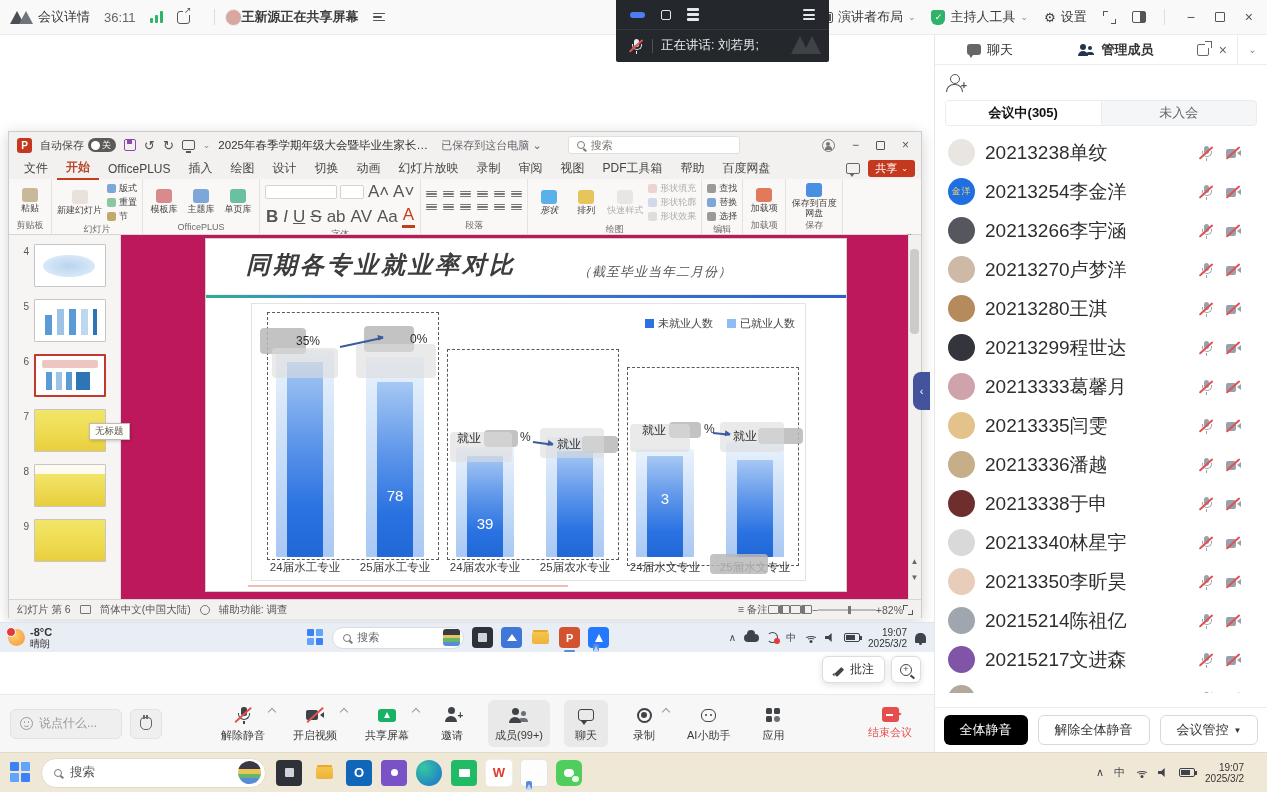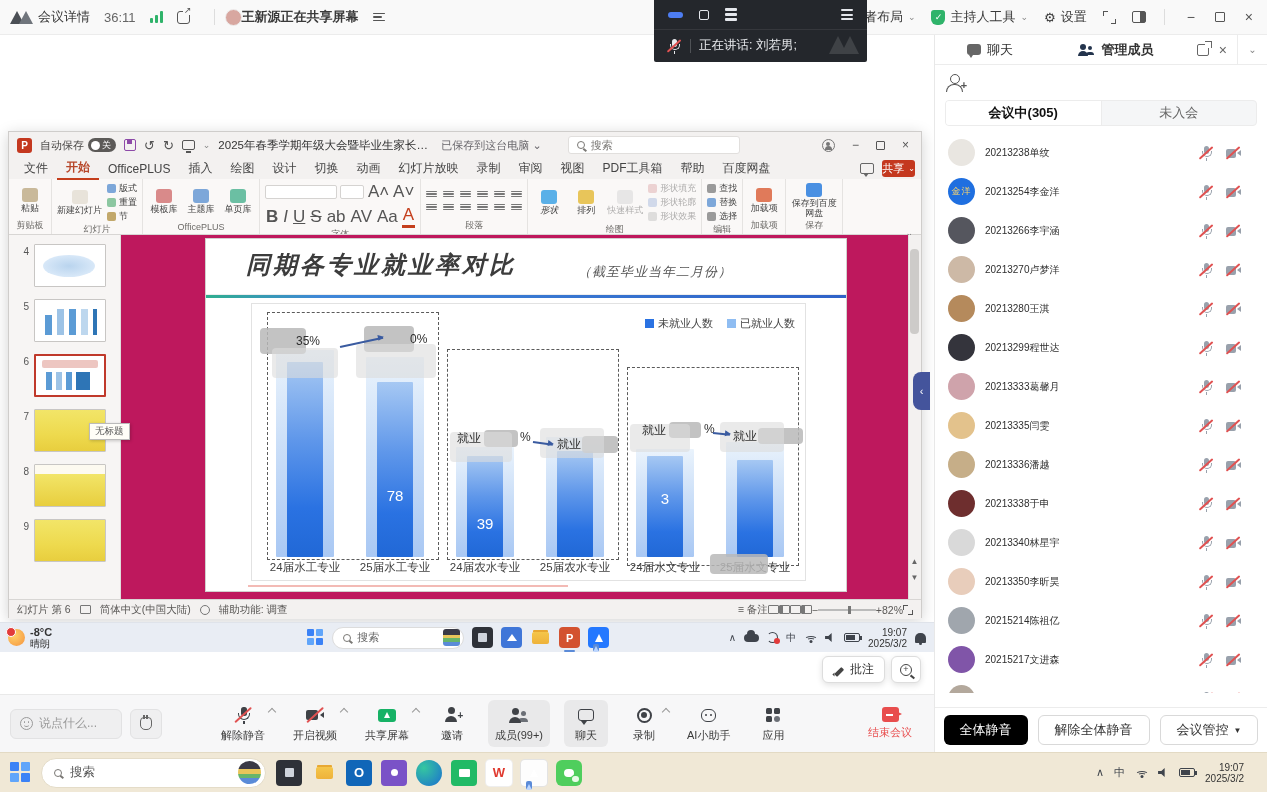--- a/index.html
+++ b/index.html
@@ -29,21 +29,21 @@
 .shield{width:14px;height:15px;background:#2fb36a;border-radius:3px 3px 6px 6px;color:#fff;font-size:9px;display:flex;align-items:center;justify-content:center}
 .gear{font-family:"DejaVu Sans",sans-serif}
 .fsic{width:13px;height:13px;position:relative}
 .fsic::before,.fsic::after{content:"";position:absolute;width:4px;height:4px;border:1.5px solid #555}
 .fsic::before{left:0;top:0;border-right:none;border-bottom:none}
 .fsic::after{right:0;bottom:0;border-left:none;border-top:none}
 .halfsq{width:14px;height:12px;border:1.5px solid #555;border-radius:2px;background:linear-gradient(90deg,transparent 55%,#555 55%)}
 .winbtn{font-size:14px;color:#555;padding:0 4px}
 .restoreic{width:10px;height:10px;border:1.2px solid #555;border-radius:1px;position:relative}
 
-#overlay{position:absolute;left:654px;top:0;width:213px;height:62px;background:#24272c;z-index:9;border-radius:0 0 2px 2px}
+#overlay{position:absolute;left:616px;top:0;width:213px;height:62px;background:#24272c;z-index:9;border-radius:0 0 2px 2px}
 #overlay .row1{height:30px;display:flex;align-items:center;gap:16px;padding:0 14px;border-bottom:1px solid rgba(255,255,255,.08)}
 .minpill{width:15px;height:6px;border-radius:3px;background:#4d7df2}
 .sqic{width:10px;height:10px;border:1.6px solid #e4e7ec;border-radius:2px}
 .hamb{display:flex;flex-direction:column;gap:2.5px}
 .hamb i{width:12px;height:2.5px;background:#e4e7ec;border-radius:1px}
 .collapseic{margin-left:auto;display:flex;flex-direction:column;gap:2.5px;position:relative}
 .collapseic i{width:12px;height:2px;background:#e4e7ec;border-radius:1px}
 #overlay .row2{height:31px;display:flex;align-items:center;gap:8px;padding:0 12px;color:#e8eaed;font-size:12.5px;position:relative;overflow:hidden}
 .ovdiv{width:1px;height:14px;background:rgba(255,255,255,.2)}
 .ovlogo{position:absolute;right:8px;top:4px;width:30px;height:20px;opacity:.12}
@@ -87,21 +87,21 @@
 #ppt-tb-right{margin-left:auto;display:flex;align-items:center;gap:13px;color:#555}
 .personic{width:13px;height:13px;border:1.4px solid #777;border-radius:50%;position:relative}
 .personic::before{content:"";position:absolute;left:3.5px;top:2px;width:4px;height:4px;border-radius:50%;background:#777}
 .personic::after{content:"";position:absolute;left:2px;top:6.5px;width:7px;height:4px;border-radius:4px 4px 0 0;background:#777}
 #ppt-menubar{height:21px;display:flex;align-items:center;padding-left:6px;font-size:12px;color:#444;background:#f3f1f0;position:relative}
 .mtab{padding:2px 9px;cursor:default;white-space:nowrap}
 .mtab.active{color:#b7472a;font-weight:bold;border-bottom:2.5px solid #c43e1c}
 #menubar-right{position:absolute;right:6px;top:0;height:21px;display:flex;align-items:center;gap:8px}
 .commentic{width:14px;height:11px;border:1.4px solid #666;border-radius:2px;position:relative}
 .commentic::after{content:"";position:absolute;left:2px;bottom:-4px;border-left:3px solid transparent;border-right:3px solid transparent;border-top:4px solid #666}
-#sharebtn{height:17px;background:#c4381f;color:#fff;border-radius:3px;font-size:11px;display:flex;align-items:center;gap:4px;padding:0 0}
+#sharebtn{height:17px;background:#c4381f;color:#fff;border-radius:3px;font-size:11px;display:flex;align-items:center;gap:4px;padding:0 7px}
 
 #ribbon{height:56px;background:#faf8f7;border-bottom:1px solid #d8d6d4;display:flex;overflow:hidden}
 .rgrp{display:flex;flex-direction:column;border-right:1px solid #e5e3e1;padding:3px 5px 0;flex:none}
 .rgrp-items{flex:1;display:flex;align-items:center;gap:5px}
 .rgrp-name{text-align:center;font-size:9px;color:#6d6b68;padding:0 2px 2px}
 .ritem-big{display:flex;flex-direction:column;align-items:center;gap:2px;font-size:9px;color:#444;min-width:32px}
 .ritem-big .ricon{width:16px;height:14px;border-radius:3px}
 .rcol{display:flex;flex-direction:column;gap:1px}
 .ritem-small{display:flex;align-items:center;gap:3px;font-size:9px;color:#444}
 .ritem-small .ricon-s{width:9px;height:9px;border-radius:2px;flex:none}
@@ -271,21 +271,21 @@
 .addperson{width:20px;height:18px;position:relative}
 .addperson::before{content:"";position:absolute;left:5px;top:0;width:8px;height:8px;border:1.5px solid #555;border-radius:50%}
 .addperson::after{content:"";position:absolute;left:1px;bottom:0;width:15px;height:7px;border:1.5px solid #555;border-bottom:none;border-radius:8px 8px 0 0}
 .addperson i{position:absolute;right:-2px;bottom:3px;font-size:11px;color:#555;font-weight:bold;background:#fff;line-height:8px}
 #rp-seg{margin:0 10px;height:26px;background:#f5f6f7;border:1px solid #ececec;border-radius:4px;display:flex;font-size:13px;overflow:hidden}
 .seg{flex:1;display:flex;align-items:center;justify-content:center;color:#666}
 .seg.active{background:#fff;color:#111;font-weight:bold;border-right:1px solid #ececec}
 #rp-list{margin-top:7px;height:560px;overflow:hidden}
 .m-row{height:39px;display:flex;align-items:center;gap:10px;padding:0 26px 0 13px}
 .m-av{width:27px;height:27px;border-radius:50%;flex:none;display:flex;align-items:center;justify-content:center;font-size:9px;color:#ffd76b;letter-spacing:1px}
-.m-name{flex:1;font-size:10px;color:#2e2e2e;white-space:nowrap;overflow:hidden}
+.m-name{flex:1;font-size:19px;color:#2e2e2e;white-space:nowrap;overflow:hidden}
 .m-icons{display:flex;gap:11px}
 #rp-actions{position:absolute;left:0;bottom:0;width:100%;height:45px;border-top:1px solid #ececec;background:#fff;display:flex;align-items:center;justify-content:center;gap:10px}
 .btn{height:30px;border-radius:6px;font-size:13px;display:flex;align-items:center;justify-content:center;padding:0 16px;white-space:nowrap}
 .btn-primary{background:#000000;color:#fff}
 .btn-outline{background:#fff;border:1px solid #d9d9d9;color:#333;gap:5px}
 
 #hostbar{position:absolute;left:0;top:752px;width:1267px;height:40px;background:#f0e8d6;border-top:1px solid #e3dac4;display:flex;align-items:center;padding:0 10px;z-index:6}
 .startbtn.big{width:21px;height:21px;grid-template-columns:9px 9px;grid-template-rows:9px 9px}
 #host-search{width:225px;height:30px;background:#fff;border:1px solid #e4dcc8;border-radius:15px;display:flex;align-items:center;gap:8px;padding:0 4px 0 12px;font-size:12.5px;color:#555;margin:0 10px}
 #host-search .clapper{width:23px;height:23px;border-radius:50%}

